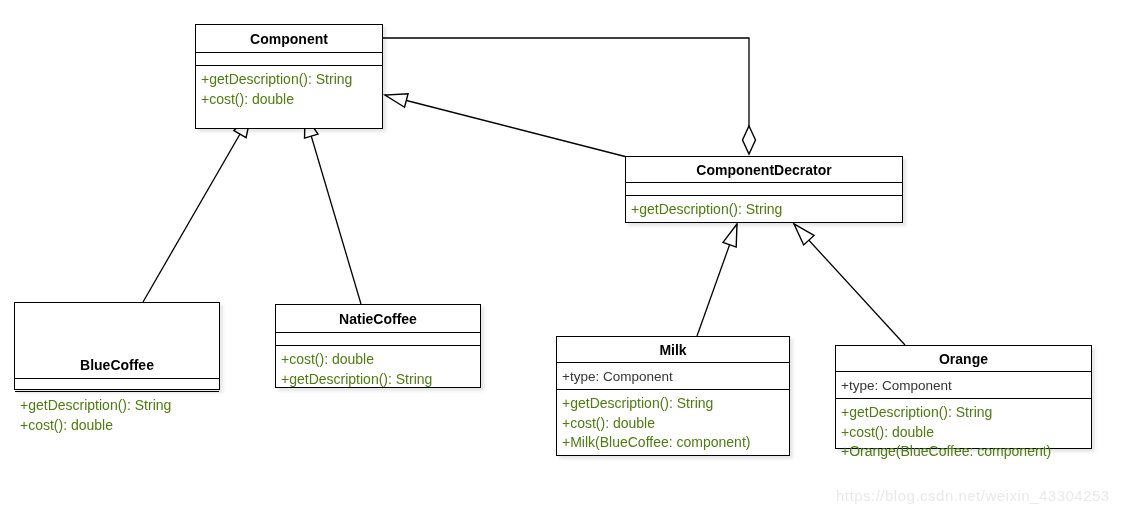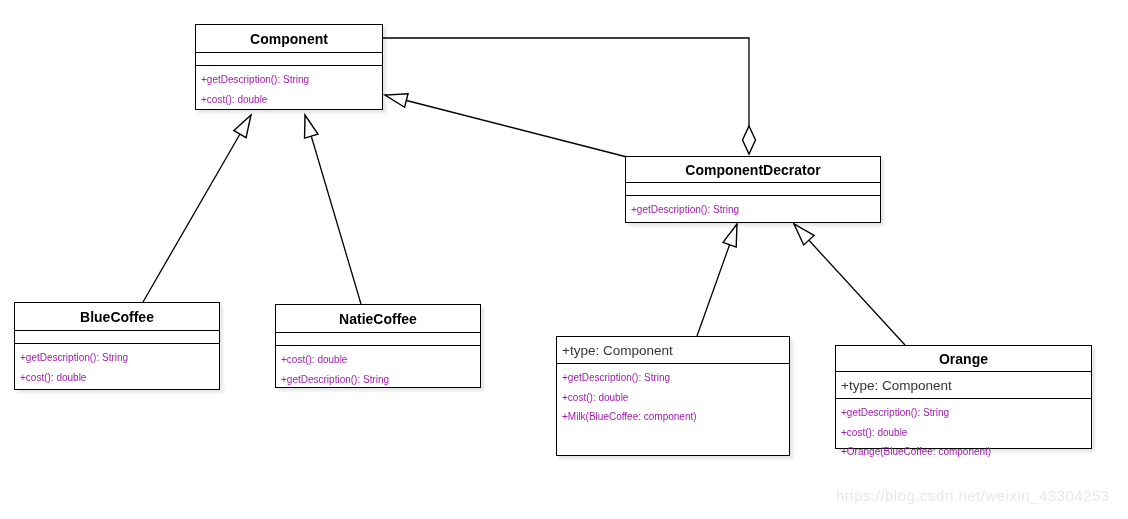--- a/index.html
+++ b/index.html
@@ -19,31 +19,31 @@
     display:flex; align-items:center; justify-content:center;
     border-bottom:1.4px solid #000000; box-sizing:border-box;
   }
   .cls .attrs {
     border-bottom:1.4px solid #000000; box-sizing:border-box;
     font-size:13.5px; color:#363636;
   }
   .cls .attrs.empty { height:13px; }
   .cls .attrs.filled { padding:4px 5px 3px 5px; line-height:19px; }
   .cls .methods {
-    font-size:10px; color:#a21caf; padding:4px 5px; line-height:19.5px;
+    font-size:14px; color:#4d7c0f; padding:4px 5px; line-height:19.5px;
     box-sizing:border-box; white-space:nowrap;
   }
 
   
-  #c-component  { left:195px; top:24px;  width:188px; height:86px; }
+  #c-component  { left:195px; top:24px;  width:188px; height:105px; }
   #c-component .title { height:28px; }
-  #c-decorator  { left:625px; top:156px; width:256px; height:67px; }
+  #c-decorator  { left:625px; top:156px; width:278px; height:67px; }
   #c-decorator .title { height:26px; }
   #c-blue       { left:14px;  top:302px; width:206px; height:88px; }
-  #c-blue .title { height:28px; }
+  #c-blue .title { height:28px;margin-top:48px; }
   #c-natie      { left:275px; top:304px; width:206px; height:84px; }
   #c-natie .title { height:28px; }
   #c-milk       { left:556px; top:336px; width:234px; height:120px; }
   #c-milk .title { height:26px; }
   #c-orange     { left:835px; top:345px; width:257px; height:104px; }
   #c-orange .title { height:26px; }
 
   #watermark {
     position:absolute; left:836px; top:487px; z-index:2;
     font-size:15px; color:#e9e9e9; letter-spacing:0.5px; white-space:nowrap;
@@ -104,20 +104,21 @@
   <div class="cls" id="c-natie">
     <div class="title">NatieCoffee</div>
     <div class="attrs empty"></div>
     <div class="methods">
       <div>+cost(): double</div>
       <div>+getDescription(): String</div>
     </div>
   </div>
 
   <div class="cls" id="c-milk">
+    <div class="title">Milk</div>
     <div class="attrs filled">
       <div>+type: Component</div>
     </div>
     <div class="methods">
       <div>+getDescription(): String</div>
       <div>+cost(): double</div>
       <div>+Milk(BlueCoffee: component)</div>
     </div>
   </div>
 

